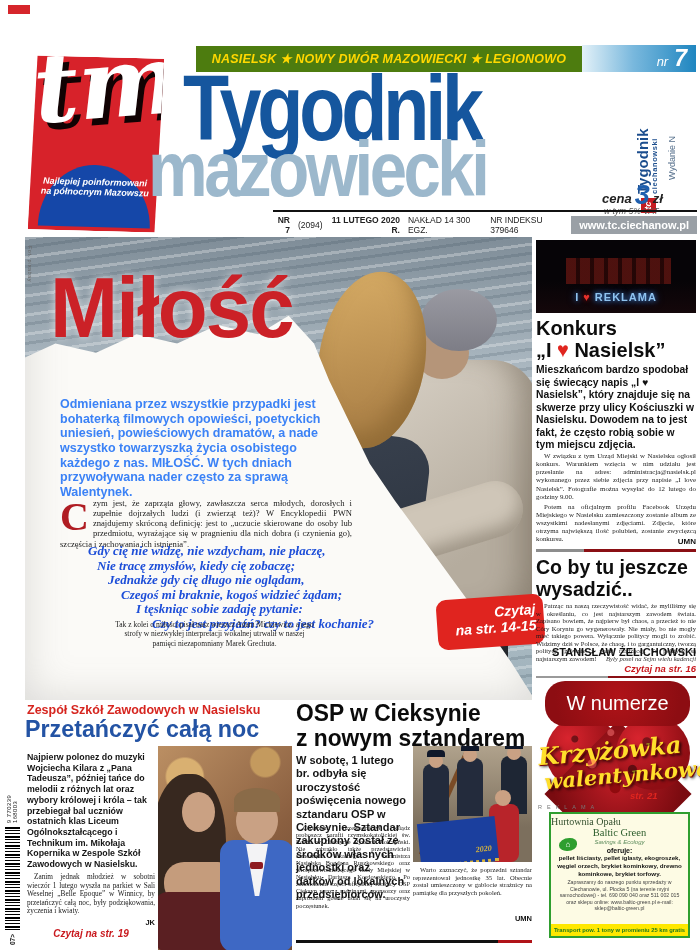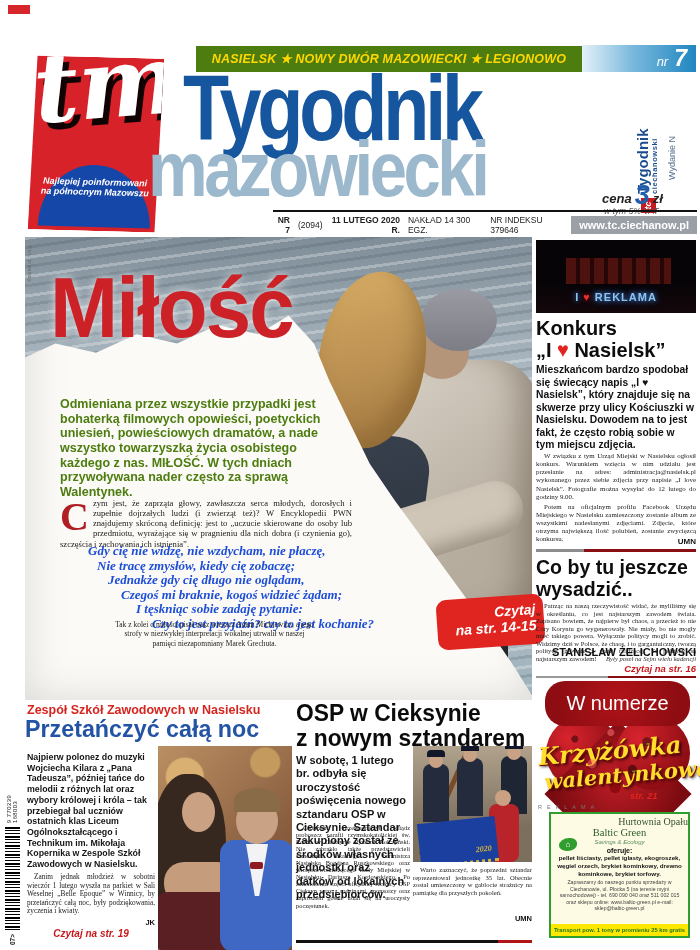--- a/index.html
+++ b/index.html
@@ -73,21 +73,21 @@
   .glove{position:absolute;left:330px;top:300px;width:54px;height:38px;border-radius:12px;background:#14161a;}
   .paper{position:absolute;inset:0;background:#fbfaf7;
     clip-path:polygon(0% 26%,6% 23%,14% 25%,22% 21%,30% 23%,38% 19%,46% 21%,52% 17%,57% 23%,
       60% 31%,64% 40%,68% 49%,73% 57%,79% 66%,85% 75%,91% 84%,96% 92%,100% 99%,100% 100%,0% 100%);
     box-shadow:inset 0 0 40px rgba(120,120,115,.25);}
   .foto-credit{left:27px;top:246px;writing-mode:vertical-rl;font-size:5.5px;color:#666;letter-spacing:.5px;}
 
   .headline-main{left:50px;top:258px;font-weight:900;font-size:86px;color:#cb2127;
                  letter-spacing:-2px;transform:scaleX(.95);transform-origin:left top;
                  text-shadow:0 0 10px rgba(255,255,255,.65);white-space:nowrap;}
-  .lead-main{left:60px;top:397px;width:262px;font-weight:bold;font-size:12.5px;line-height:1.17;color:#4d7c0f;}
+  .lead-main{left:60px;top:397px;width:262px;font-weight:bold;font-size:12.5px;line-height:1.17;color:#3b82f6;}
   .cbody{left:60px;top:498px;width:292px;font-family:"Liberation Serif",serif;font-size:8.6px;
          line-height:1.18;text-align:justify;color:#1a1a1a;}
   .dropcap{float:left;font-family:"Liberation Serif",serif;font-weight:bold;font-size:40px;
            line-height:.85;color:#b01d23;margin:2px 4px 0 0;}
   .poem{left:88px;top:544px;width:330px;font-family:"Liberation Serif",serif;font-style:italic;
         font-weight:bold;font-size:13px;line-height:14.6px;color:#1d4ed8;}
   .poem div:nth-child(2){padding-left:9px;}
   .poem div:nth-child(3){padding-left:20px;}
   .poem div:nth-child(4){padding-left:33px;}
   .poem div:nth-child(5){padding-left:48px;}
@@ -142,21 +142,21 @@
   .kw1{left:538px;top:736px;font-family:"DejaVu Serif",serif;font-style:italic;font-weight:bold;
        font-size:24px;color:#ffdf2b;transform:rotate(-5deg);
        text-shadow:1px 1px 0 #7a0a0a,2px 2px 3px rgba(0,0,0,.8);white-space:nowrap;}
   .kw2{left:544px;top:762px;font-family:"DejaVu Serif",serif;font-style:italic;font-weight:bold;
        font-size:21px;color:#ffdf2b;transform:rotate(-5deg);
        text-shadow:1px 1px 0 #7a0a0a,2px 2px 3px rgba(0,0,0,.8);white-space:nowrap;}
   .kw-page{left:630px;top:790px;font-style:italic;font-weight:800;font-size:9.5px;color:#e0251f;}
   .rk-label{left:538px;top:804px;font-size:5.5px;letter-spacing:5px;color:#777;}
   .ad{left:549px;top:812px;width:141px;height:126px;border:2px solid #2f9e2f;background:#fdfbe4;
       box-sizing:border-box;overflow:hidden;}
-  .ad .c1{text-align:right;font-family:"Liberation Serif",serif;font-size:10px;color:#35502f;margin-top:2px;}
+  .ad .c1{text-align:left;font-family:"Liberation Serif",serif;font-size:10px;color:#35502f;margin-top:2px;}
   .ad .c2{text-align:center;font-family:"Liberation Serif",serif;font-size:10.5px;color:#2b5c2b;}
   .ad-logo{position:absolute;left:8px;top:24px;width:18px;height:13px;background:#2f9e2f;
            border-radius:60% 40% 55% 45%;color:#fff;font-size:8px;line-height:13px;text-align:center;}
   .ad .slog{text-align:center;font-style:italic;font-size:6px;color:#5a8a5a;margin-top:1px;}
   .ad .of{text-align:center;font-weight:bold;font-size:7px;margin-top:2px;}
   .ad .items{text-align:center;font-weight:bold;font-size:6.2px;line-height:1.25;padding:0 3px;}
   .ad .contact{text-align:center;font-size:5.2px;line-height:1.25;color:#444;padding:2px 3px 0;}
   .ad .strip{position:absolute;left:0;right:0;bottom:0;height:12px;background:#ffe800;
              color:#1d7a1d;font-weight:bold;font-size:5.8px;text-align:center;line-height:12px;}
 

